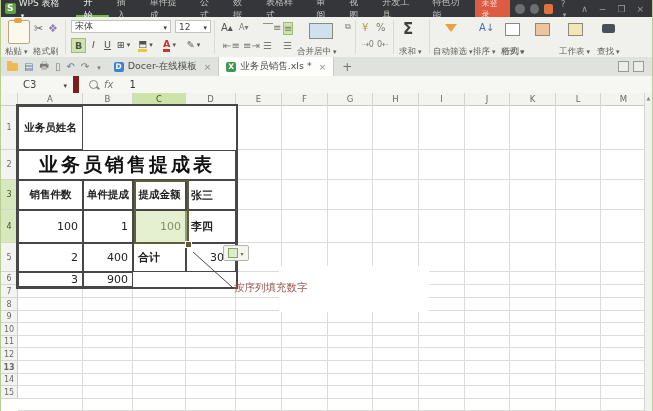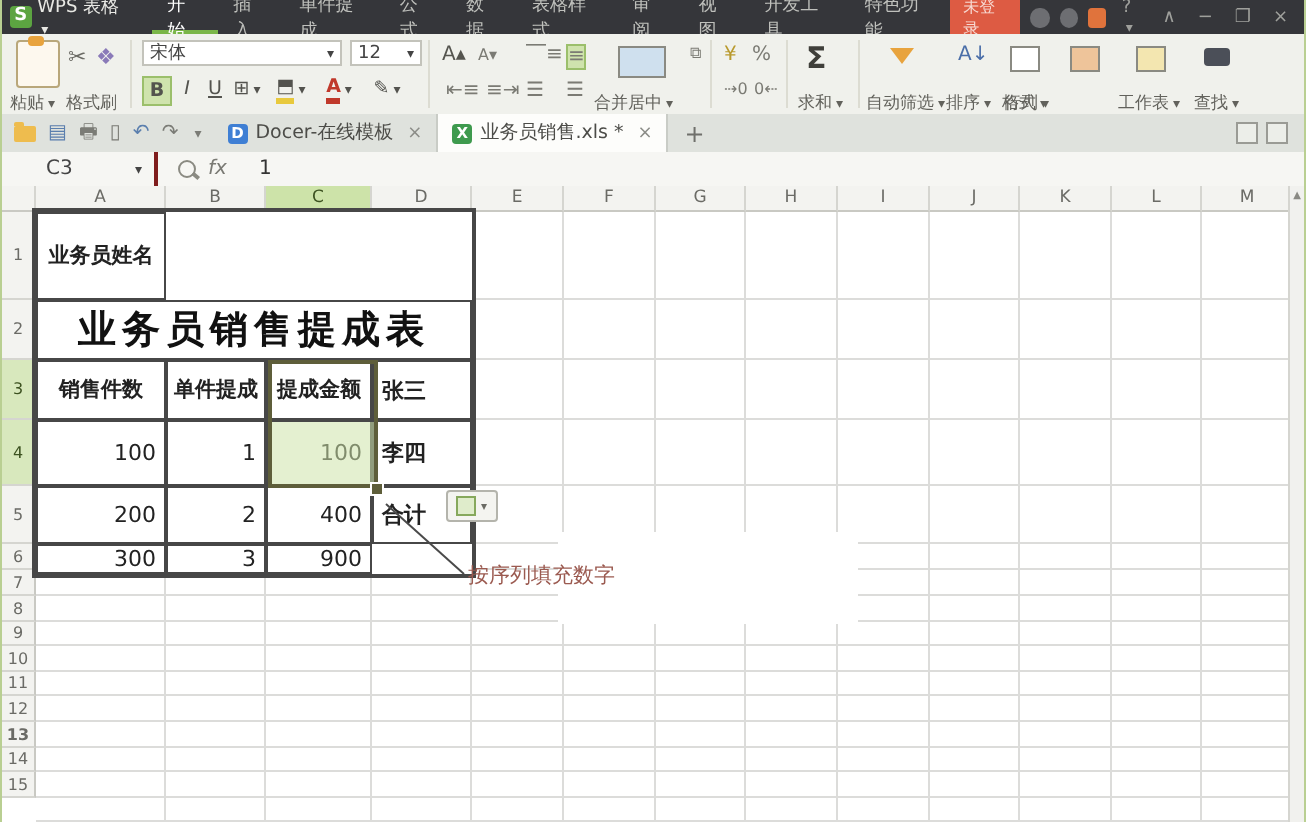--- a/index.html
+++ b/index.html
@@ -54,21 +54,21 @@
   .doc-tab.active{background:#fdfdfb;}
   .tab-ico{width:10px;height:10px;border-radius:2px;color:#fff;font-size:7.5px;line-height:10px;text-align:center;font-weight:bold;}
   .tab-close{color:#8c8d88;font-size:9px;margin-left:3px;}
   .newtab{color:#6f706b;font-size:12px;padding:0 8px;}
   .tr-right{margin-left:auto;display:flex;gap:4px;padding-right:8px;}
   .sq-ico{width:9px;height:9px;border:1px solid #9a9b95;background:#eceee9;}
   
   #fbar{position:absolute;left:0;top:76px;width:100%;height:17px;background:#f6f6f3;
         border-bottom:1px solid #cccdc5;display:flex;align-items:center;font-size:10px;color:#444;}
   #namebox{width:78px;height:100%;display:flex;align-items:center;justify-content:space-between;
-           padding:0 6px 0 22px;border-right:2px solid #7f1d1d;box-sizing:border-box;}
+           padding:0 6px 0 22px;border-right:6px solid #7f1d1d;box-sizing:border-box;}
   .fx{font-style:italic;color:#7a7a74;font-size:10px;margin:0 6px;}
   .mag{width:7px;height:7px;border:1.5px solid #8a8a82;border-radius:50%;position:relative;margin-left:10px;}
   .mag::after{content:"";position:absolute;left:6px;top:6px;width:4px;height:1.5px;background:#8a8a82;transform:rotate(40deg);}
   #fvalue{margin-left:10px;color:#333;}
   
   #sheet{position:absolute;left:0;top:93px;width:646px;height:318px;background:#fff;overflow:hidden;}
   .ch{position:absolute;top:0;height:13px;background:#f3f3f0;border-right:1px solid #d5d5d0;
       border-bottom:1px solid #c9c9c3;font-size:8.5px;color:#6b6b66;text-align:center;line-height:13px;box-sizing:border-box;}
   .ch.sel{background:#cde3a9;color:#3d5221;}
   .rh{position:absolute;left:0;width:17px;background:#f3f3f0;border-right:1px solid #c9c9c3;
@@ -300,21 +300,20 @@
         <div class="tc hdr">业务员姓名</div>
         <div class="tc title">业务员销售提成表</div>
         <div class="tc hdr">销售件数</div>
         <div class="tc hdr">单件提成</div>
         <div class="tc hdr">提成金额</div>
         <div class="tc name">张三</div>
         <div class="tc num">100</div>
         <div class="tc num">1</div>
         <div class="tc num">100</div>
         <div class="tc name">李四</div>
-        <div class="tc num">200</div>
         <div class="tc num">2</div>
         <div class="tc num">400</div>
         <div class="tc name">合计</div>
         <div class="tc num">300</div>
         <div class="tc num">3</div>
         <div class="tc num">900</div>
       </div>
       <div class="" style="left: 135px; top: 118px; width: 51px; height: 31px; background: rgba(205, 227, 169, 0.55); position: absolute;"></div>
       <div class="" style="left: 133px; top: 87px; width: 55px; height: 64px; border: 2px solid rgb(94, 94, 58); box-sizing: border-box; position: absolute;"></div>
       <div class="" style="left: 184px; top: 148px; width: 5px; height: 5px; background: rgb(94, 94, 58); border: 1px solid rgb(255, 255, 255); position: absolute;"></div>

